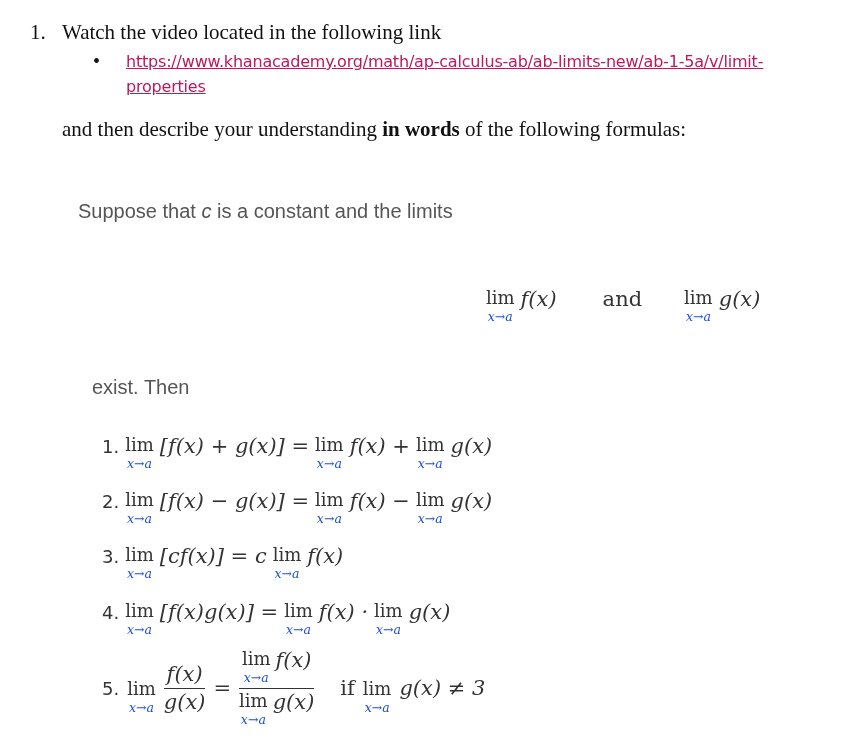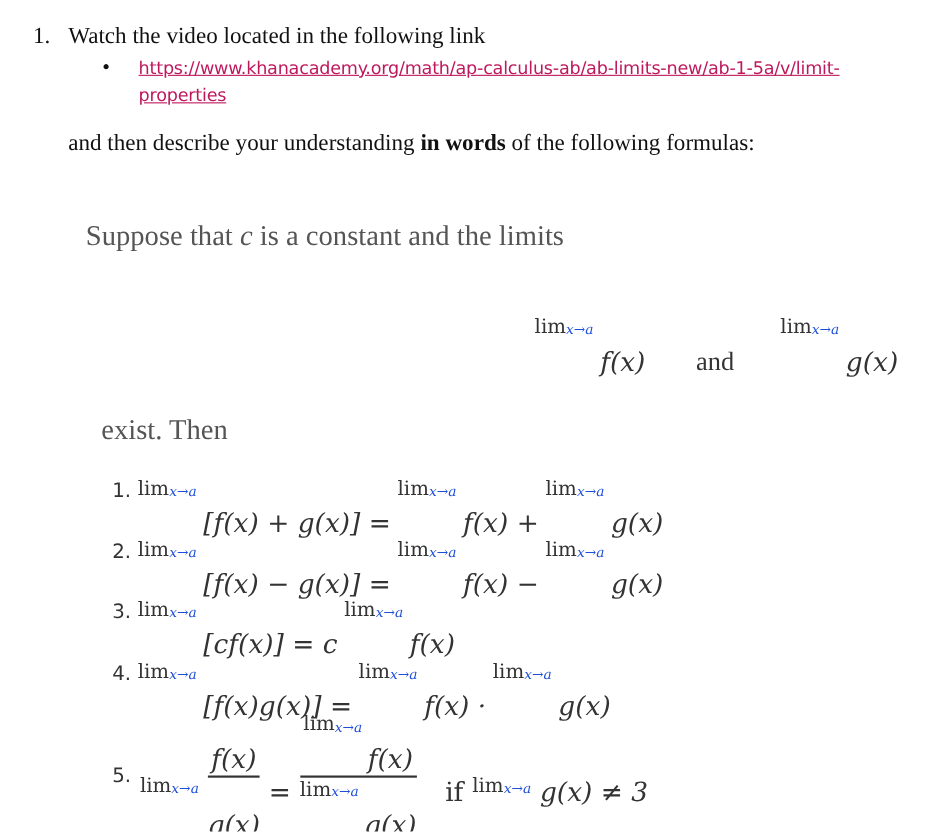--- a/index.html
+++ b/index.html
@@ -1,29 +1,29 @@
 <!DOCTYPE html>
 <html><head>
 <meta charset="utf-8">
 <style>
   html, body { margin:0; padding:0; background:#ffffff; }
   body { width:853px; height:756px; position:relative; overflow:hidden; }
   .abs { position:absolute; white-space:nowrap; }
   .tnr { font-family:"Liberation Serif", serif; color:#111; font-size:21px; }
   .link-font { font-family:"DejaVu Sans", sans-serif; font-size:16px; color:#be185d; text-decoration:underline; letter-spacing:-0.2px; }
-  .sans-grey { font-family:Liberation Serif, serif; color:#555; font-size:26px; }
+  .sans-grey { font-family:Liberation Sans, sans-serif; color:#555; font-size:20px; }
   .mi { font-style:italic; }
-  .lim { display:inline-flex; flex-direction:row; align-items:center; vertical-align:top; line-height:1; }
+  .lim { display:inline-flex; flex-direction:column; align-items:center; vertical-align:top; line-height:1; }
   .lim .top { font-family:"DejaVu Serif", serif; font-size:18px; color:#333; }
   .lim .sub { font-family:"DejaVu Serif", serif; font-style:italic; font-size:12.5px; color:#1d4ed8; margin-top:4px; }
   .num { font-family:"DejaVu Sans", sans-serif; font-size:18px; color:#333; }
   .frac { display:inline-flex; flex-direction:column; align-items:center; vertical-align:middle; }
   .frac .bar { height:1.5px; background:#333; align-self:stretch; margin:3px 0; }
   .row { display:flex; align-items:flex-start; gap:6px; }
-  .expr { font-family:"DejaVu Serif", serif; font-size:24px; color:#333; line-height:1;margin-top:28px; }
+  .expr { font-family:"DejaVu Serif", serif; font-size:21px; color:#333; line-height:1; }
 </style>
 </head>
 <body>
 
 <div class="abs tnr" style="left:30px; top:20px;">1.</div>
 <div class="abs tnr" style="left:62px; top:20px;">Watch the video located in the following link</div>
 
 <div class="abs tnr" style="left:93px; top:50px; font-size:20px;">•</div>
 <a class="abs link-font" style="left:126px; top:52px;">
   <span>https://www.khanacademy.org/math/ap-calculus-ab/ab-limits-new/ab-1-5a/v/limit-</span>
@@ -39,21 +39,21 @@
 <div class="abs sans-grey" style="left:78px; top:200px;">
   <span>Suppose that </span><span class="mi">c</span><span> is a constant and the limits</span>
 </div>
 
 <div class="abs row" style="left:486px; top:289px;">
   <span class="lim">
       <span class="top">lim</span>
       <span class="sub">x→a</span>
     </span>
   <span class="expr mi">f(x)</span>
-  <span class="expr" style="margin-left:40px;font-family:Liberation Serif, serif;">and</span>
+  <span class="expr" style="margin-left:40px;">and</span>
   <span class="lim" style="margin-left:36px;">
       <span class="top">lim</span>
       <span class="sub">x→a</span>
     </span>
   <span class="expr mi">g(x)</span>
 </div>
 
 <div class="abs sans-grey" style="left:92px; top:376px;">exist. Then</div>
 
 <div class="abs row" style="left:102px; top:436px;">

